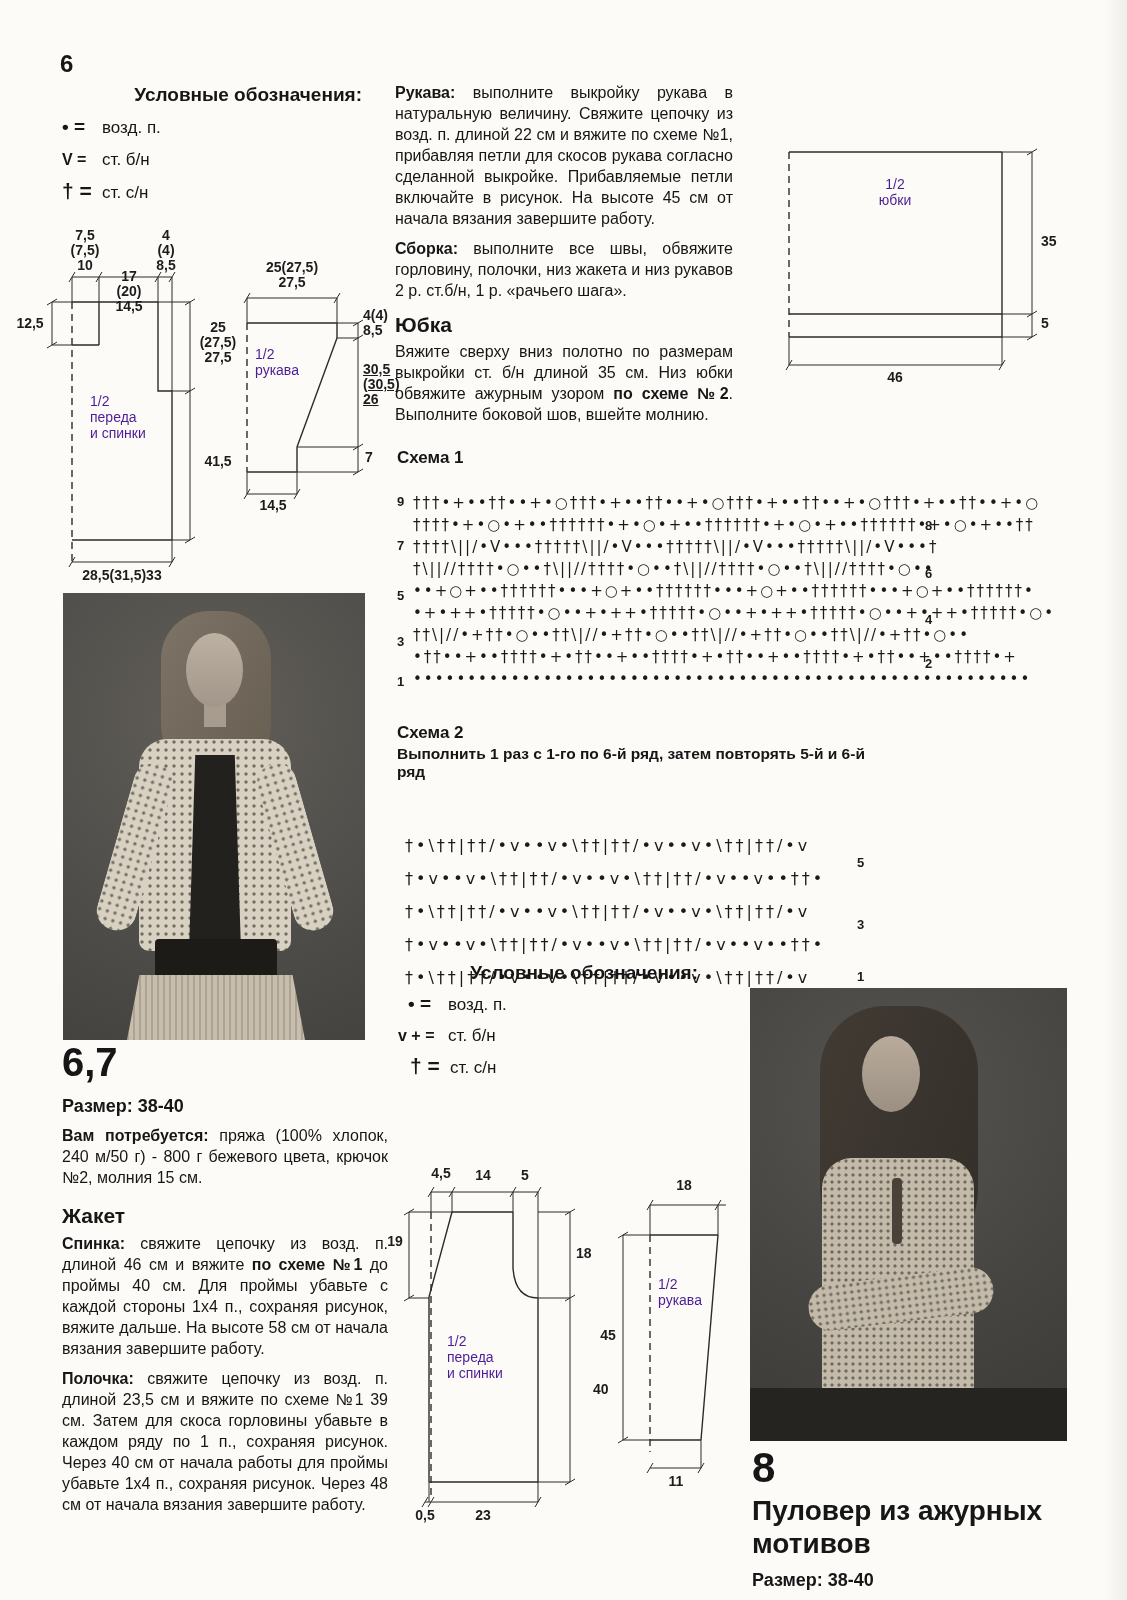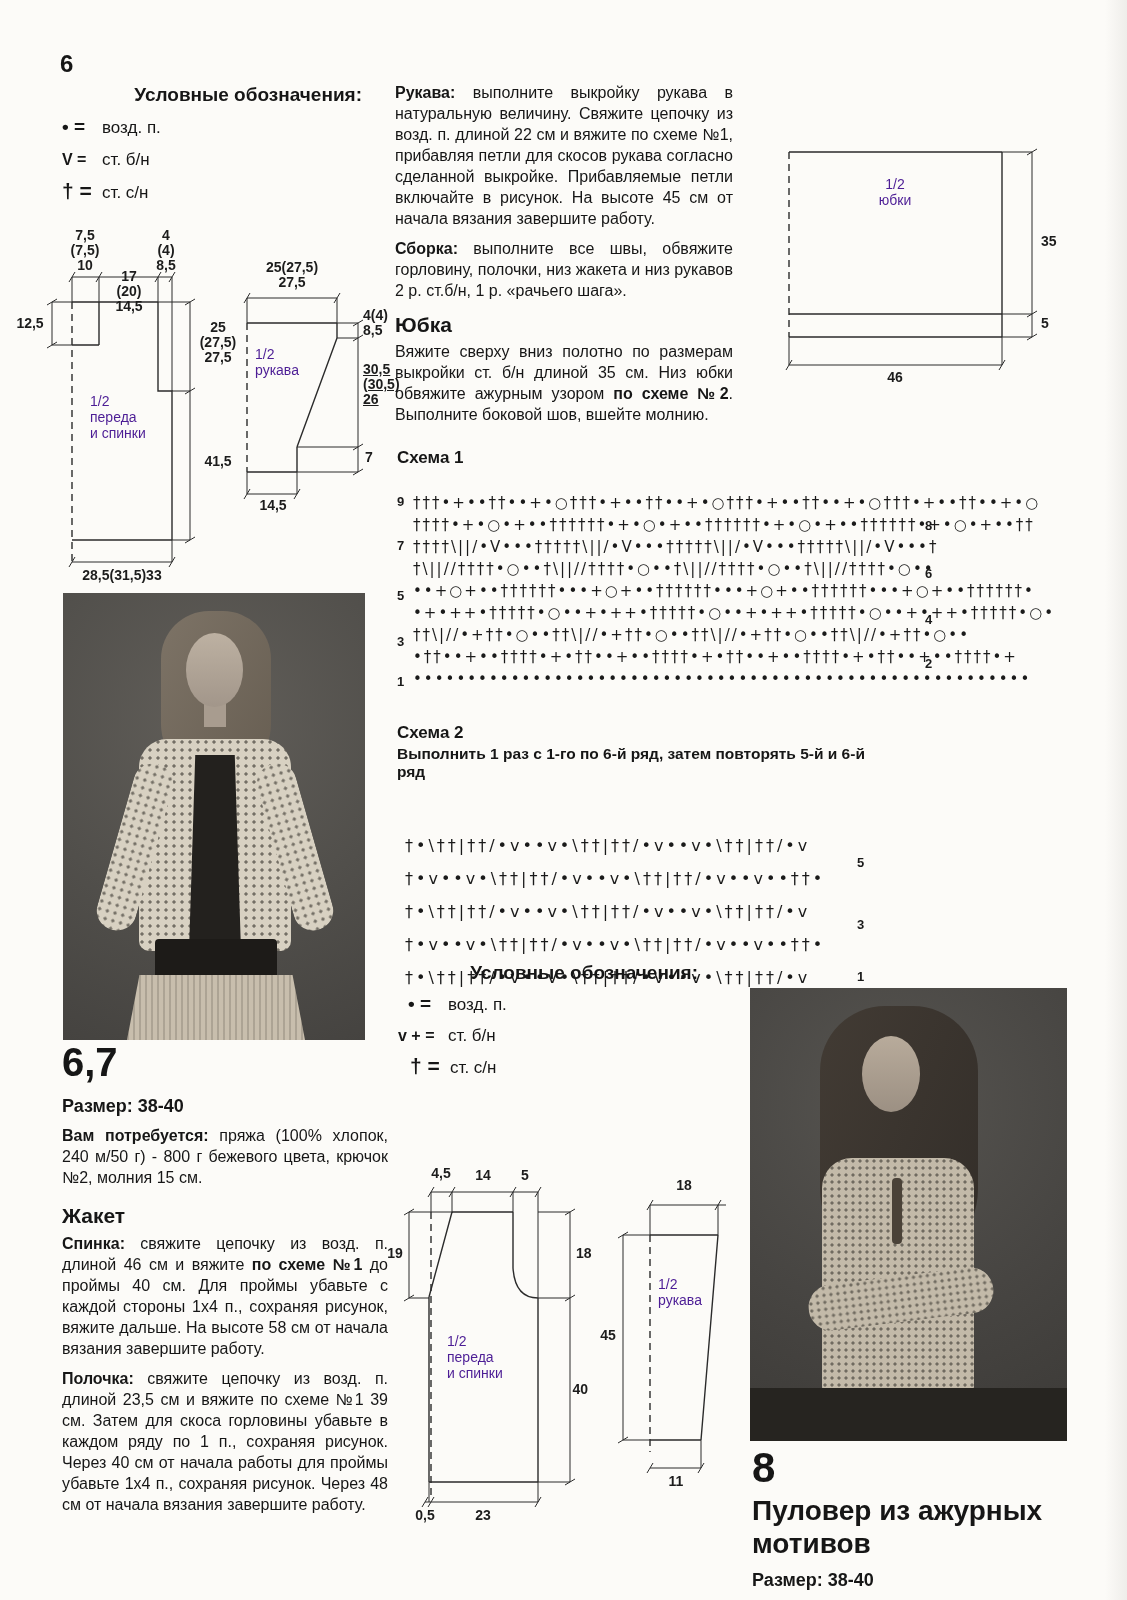--- a/index.html
+++ b/index.html
@@ -285,23 +285,23 @@
           <path d="M14 62 V148 M14 62 H57 M14 148 H34 M9 65 L19 59 M9 151 L19 145"></path>
           <path d="M175 62 V332 M143 62 H175 M143 148 H175 M143 332 H175"></path>
           <path d="M170 65 L180 59 M170 151 L180 145 M170 335 L180 329"></path>
           <path d="M30 352 H143 M34 332 V352 M143 332 V352 M27 357 L33 347 M33 357 L39 347 M140 357 L146 347"></path>
         </g>
       </g>
     </svg>
     <span class="dim" style="left:28px;top:16px;width:36px;">4,5</span>
     <span class="dim" style="left:70px;top:18px;width:36px;">14</span>
     <span class="dim" style="left:114px;top:18px;width:32px;">5</span>
-    <span class="dim" style="left:-14px;top:96px;width:28px;text-align:center;">19</span>
+    <span class="dim" style="left:-14px;top:84px;width:28px;text-align:center;">19</span>
     <span class="dim la" style="left:181px;top:96px;width:30px;">18</span>
-    <span class="dim la" style="left:163px;top:232px;width:30px;text-align:right;">40</span>
+    <span class="dim la" style="left:198px;top:232px;width:30px;">40</span>
     <span class="dim" style="left:14px;top:358px;width:32px;">0,5</span>
     <span class="dim" style="left:56px;top:358px;width:64px;">23</span>
     <span class="part-label" style="left:52px;top:183px;">1/2
 переда
 и спинки</span>
   </div>
 
   <div class="diagram" style="left:600px;top:1150px;width:150px;height:345px;">
     <svg width="150" height="345">
       <g fill="none" stroke="#2b2b2b" stroke-width="1.4">

